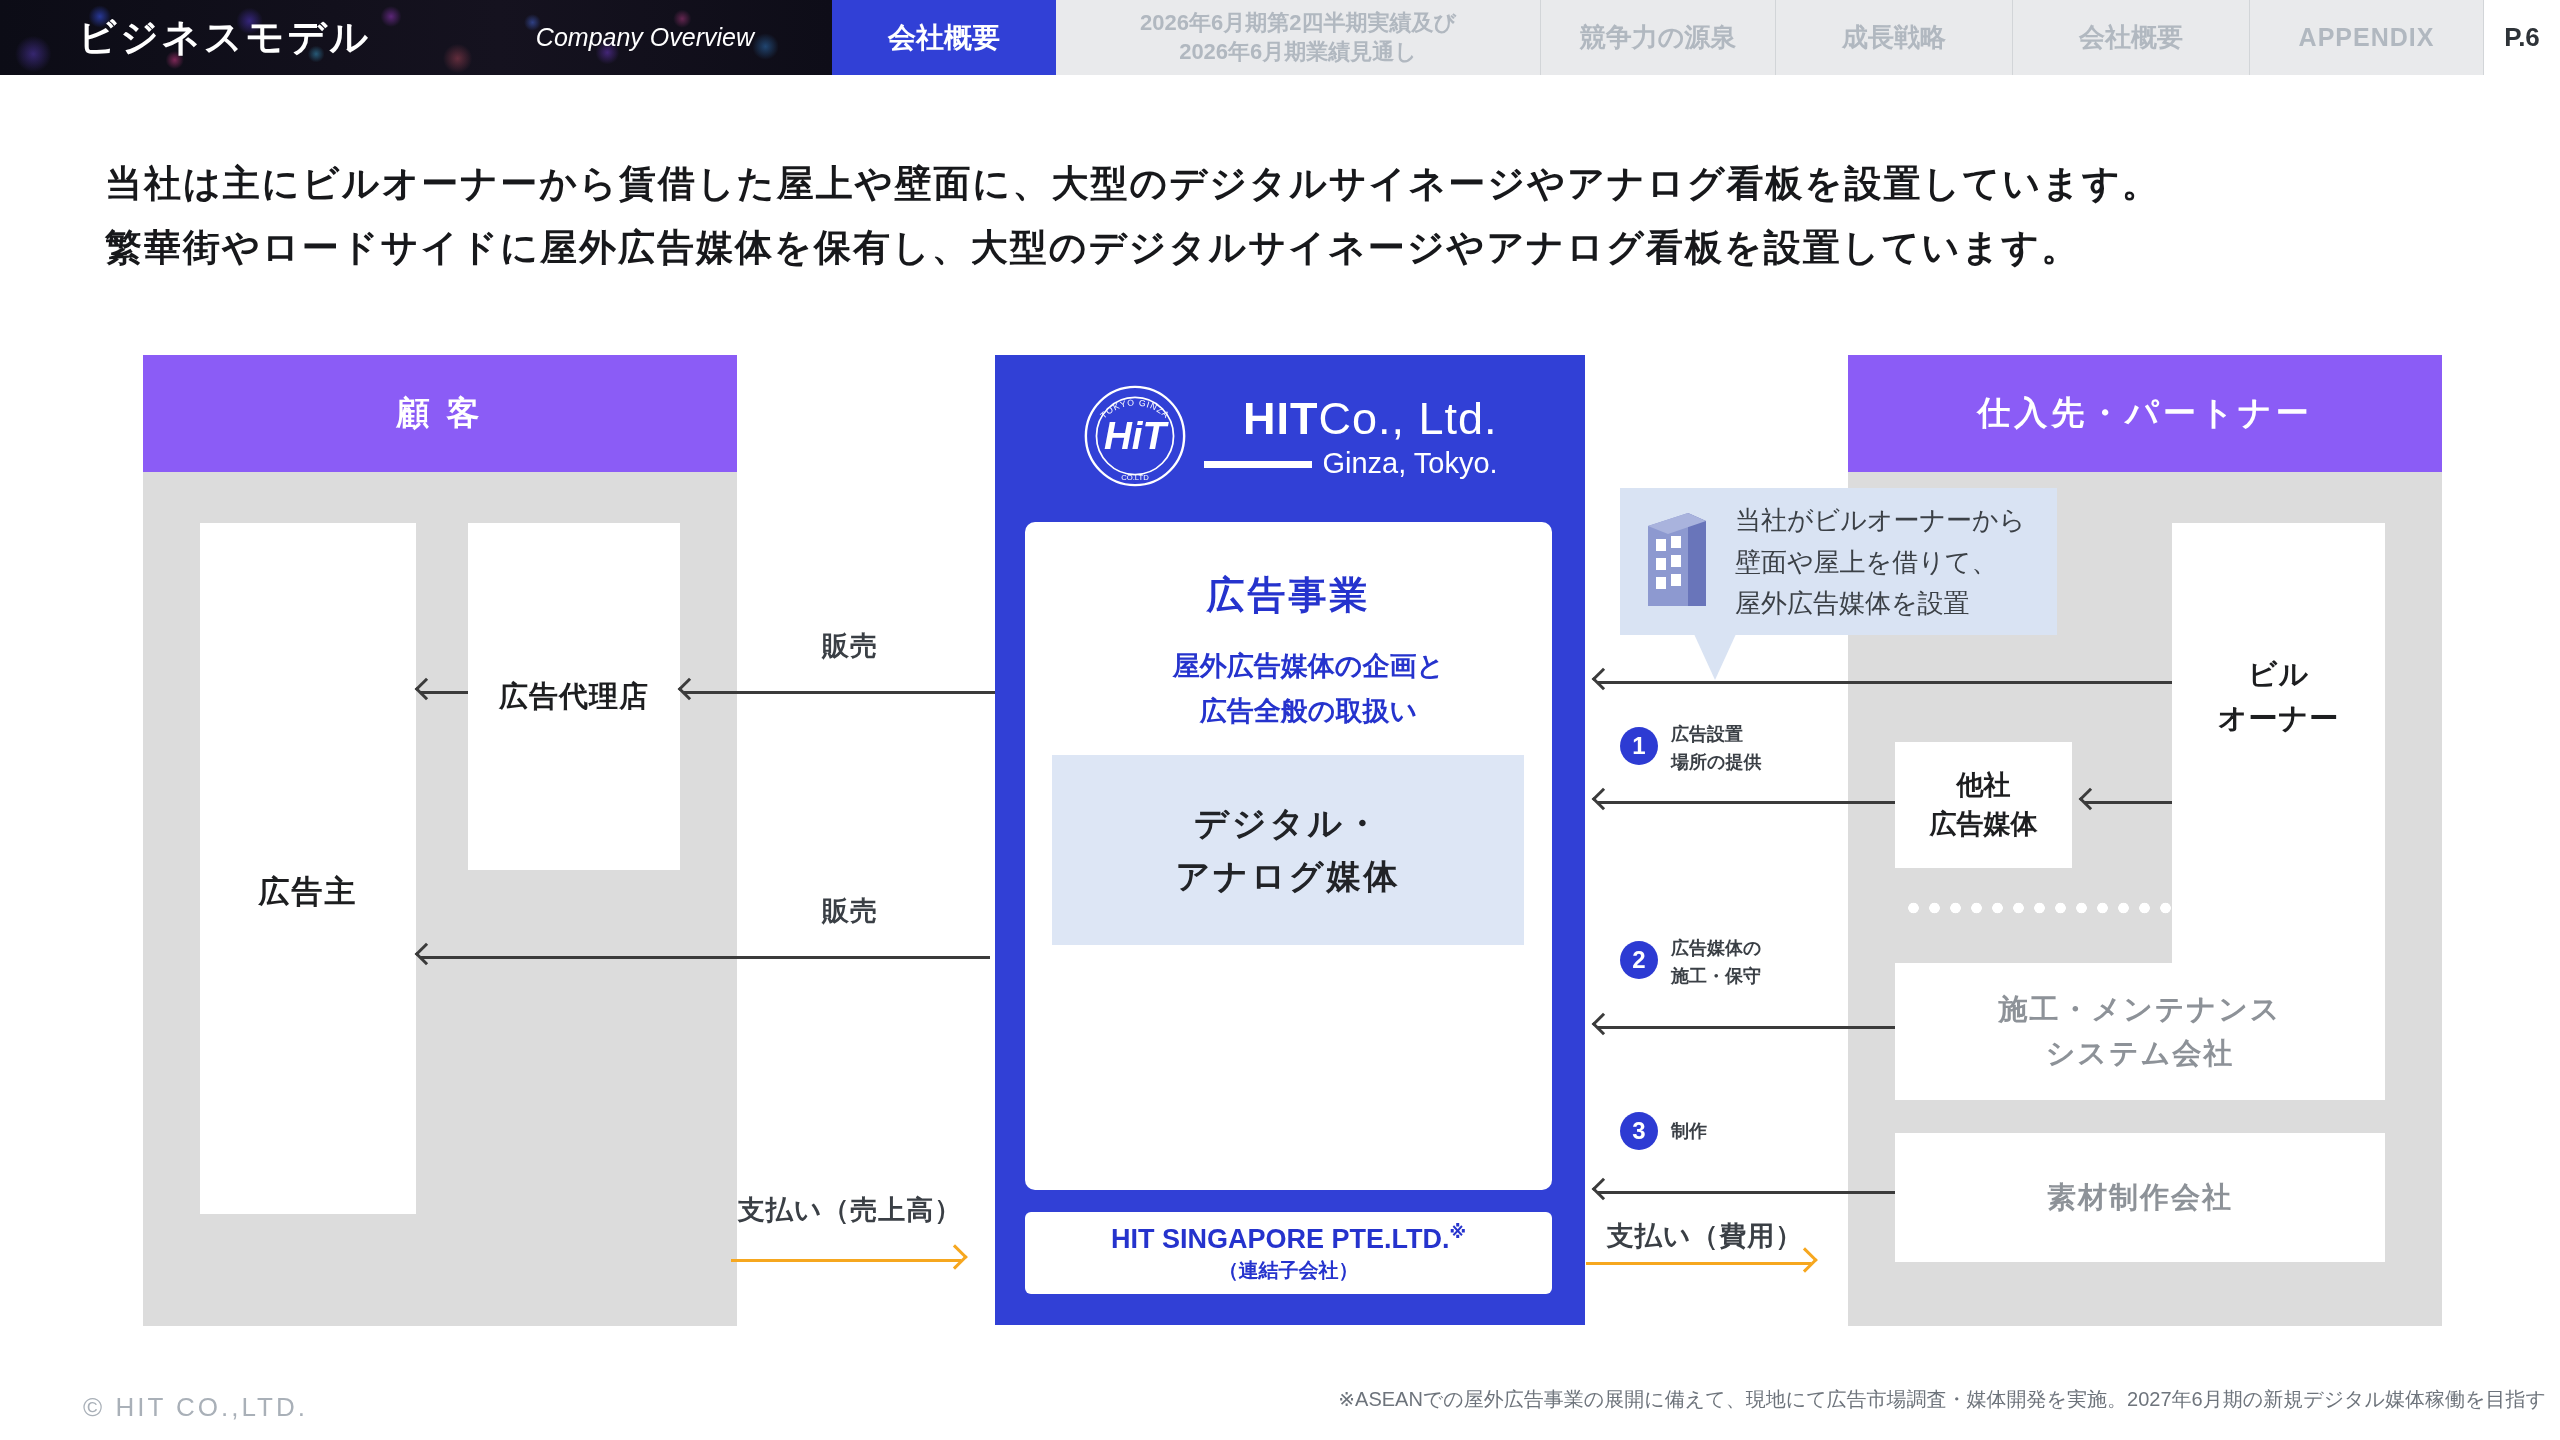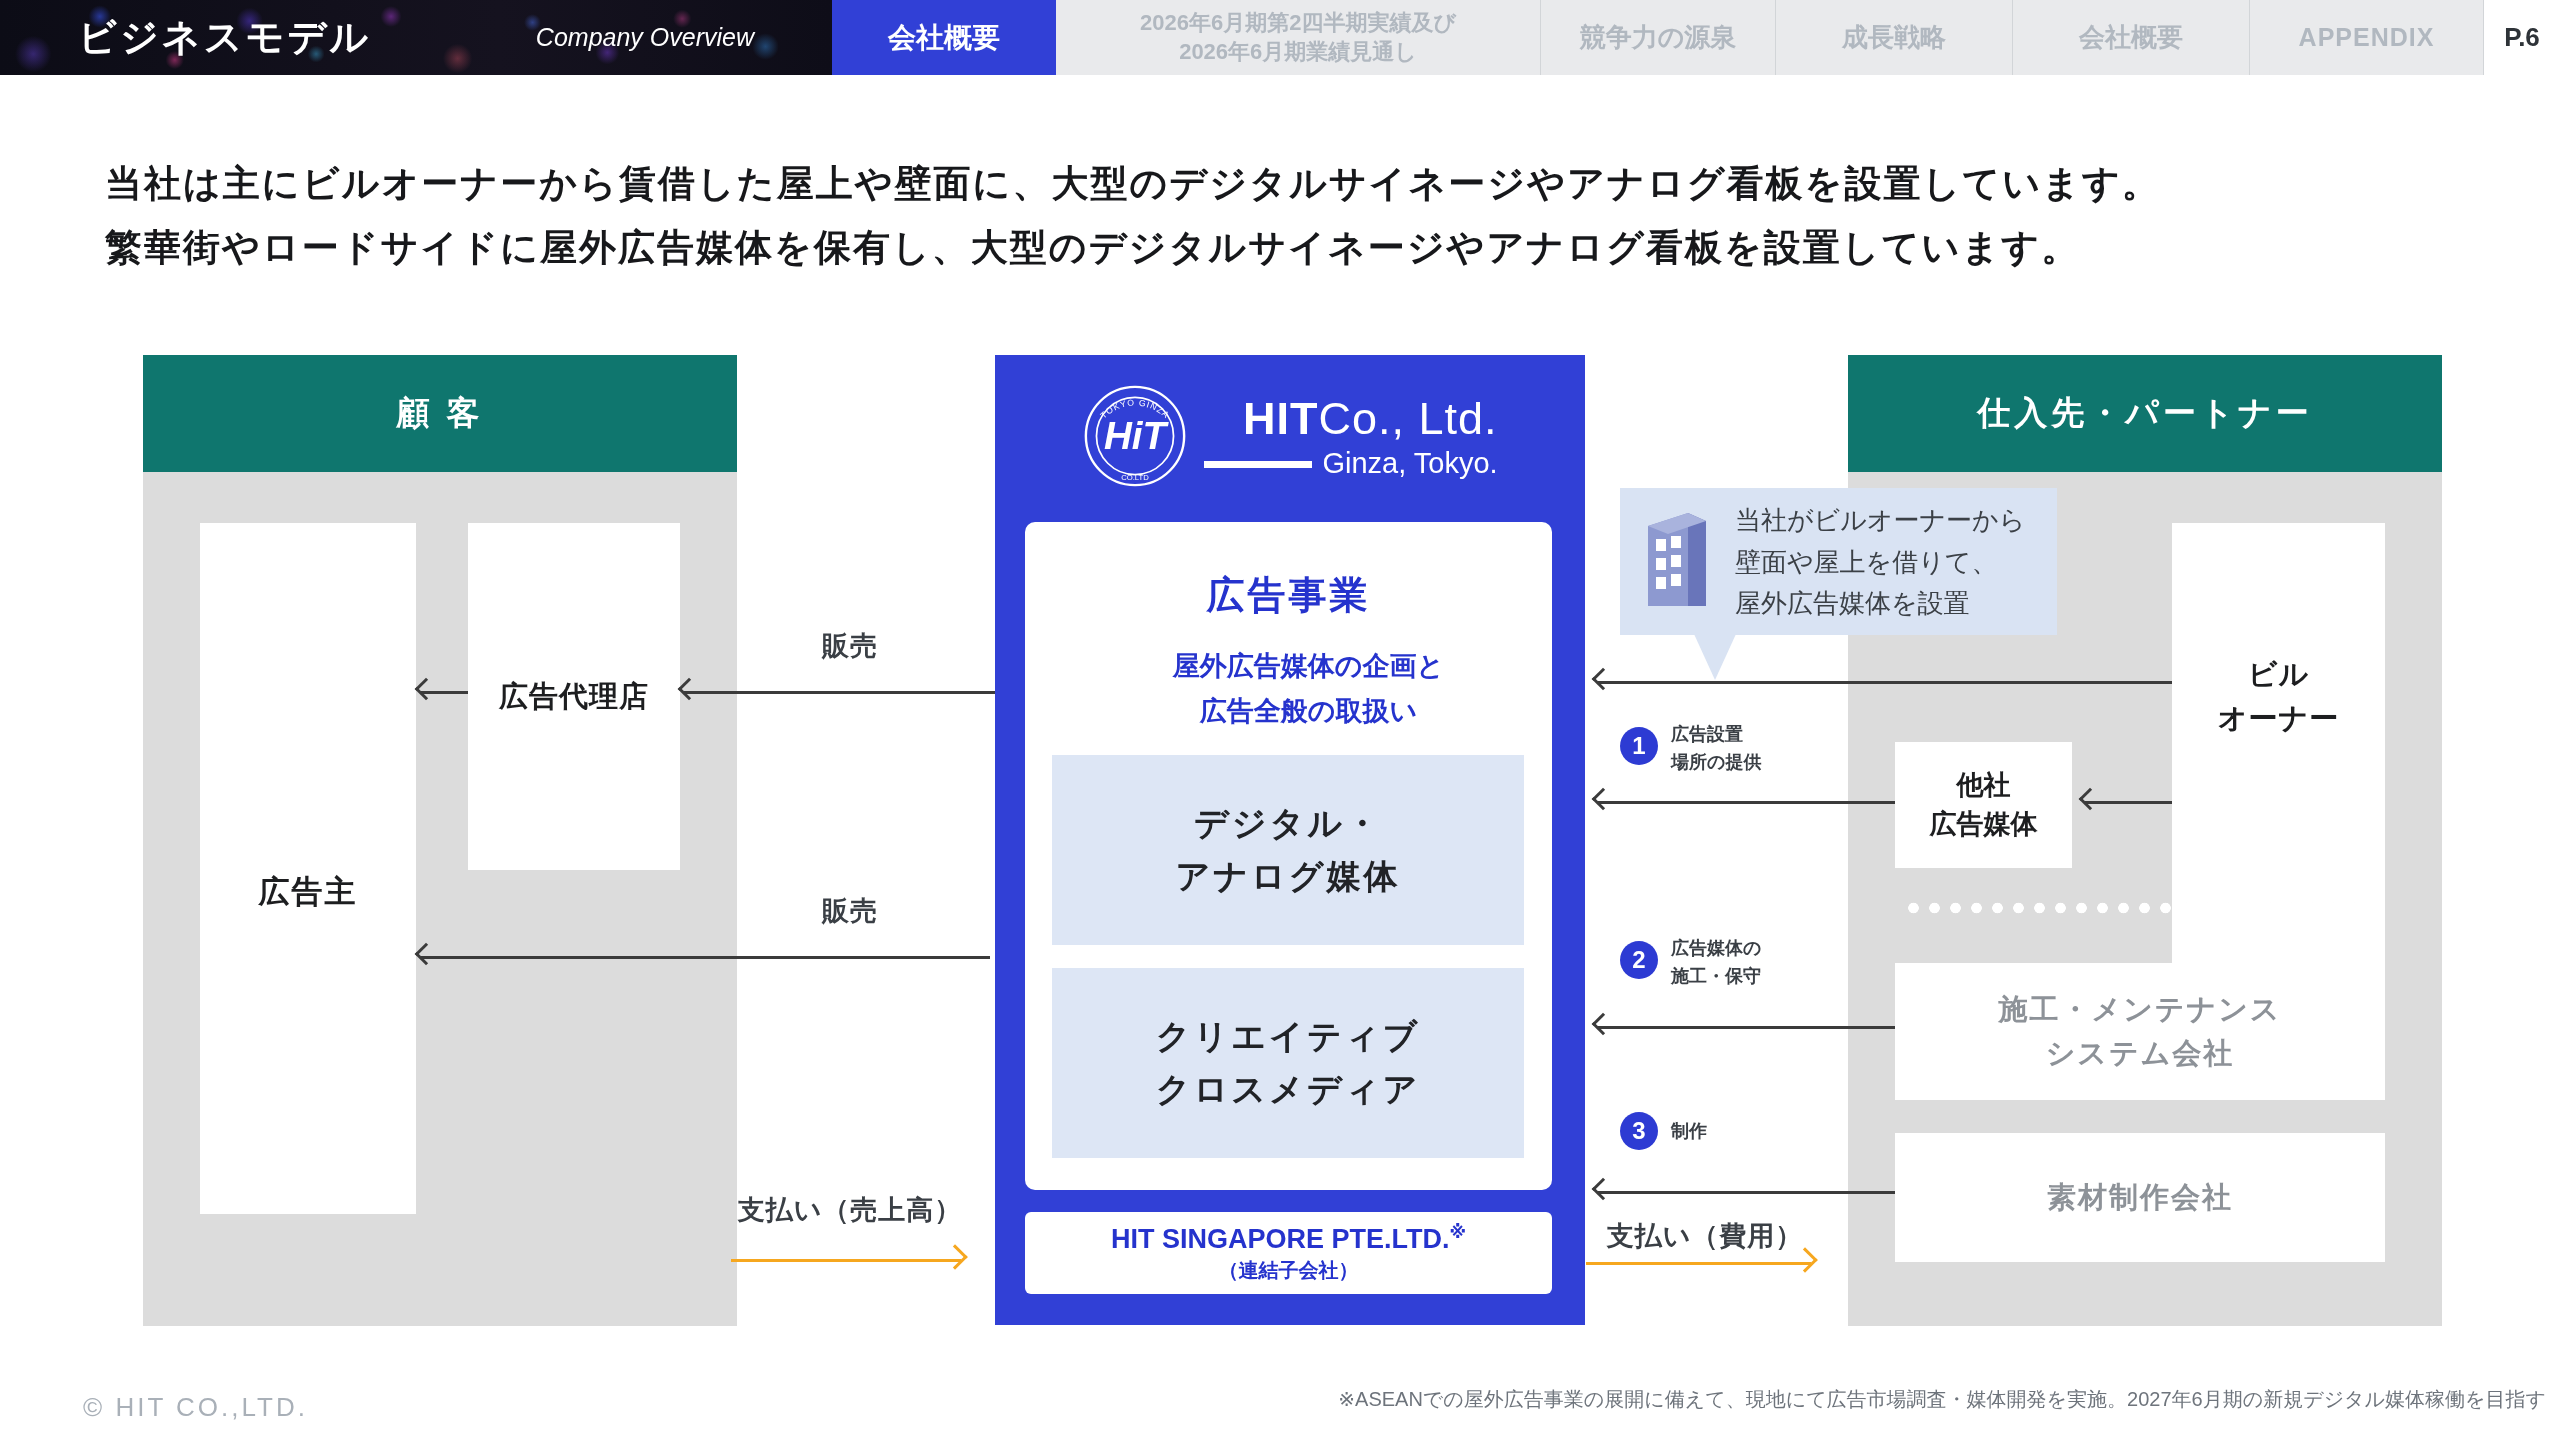--- a/index.html
+++ b/index.html
@@ -35,21 +35,21 @@
   .tab.t3{width:235px;font-size:26px;}
   .tab.t4{width:237px;font-size:26px;}
   .tab.t5{width:237px;font-size:26px;}
   .tab.t6{width:234px;font-size:25px;letter-spacing:1px;}
   .pageno{width:76px;height:75px;background:#ffffff;display:flex;align-items:center;justify-content:center;
           font-size:26px;font-weight:600;color:#2e3338;}
   
   .intro{position:absolute;left:105px;top:152px;font-size:37px;font-weight:800;letter-spacing:2px;line-height:1.72;color:#17181b;}
   
   .col{position:absolute;top:355px;height:971px;background:#dcdcdc;}
-  .col-head{height:117px;background:#0f766e;color:#ffffff;display:flex;align-items:center;justify-content:center;
+  .col-head{height:117px;background:#8b5cf6;color:#ffffff;display:flex;align-items:center;justify-content:center;
             font-size:33px;font-weight:800;letter-spacing:4px;}
   .col-left{left:143px;width:594px;}
   .col-mid{position:absolute;left:995px;top:355px;width:590px;height:970px;background:#3140d6;}
   .col-right{left:1848px;width:594px;}
   .wbox{position:absolute;background:#ffffff;box-sizing:border-box;}
   .center-text{display:flex;flex-direction:column;align-items:center;justify-content:center;text-align:center;}
   .box-advertiser{left:200px;top:523px;width:216px;height:691px;text-align:center;}
   .box-advertiser .lbl{margin-top:348px;font-size:31px;font-weight:800;letter-spacing:2px;color:#1d1e20;}
   .box-agency{left:468px;top:523px;width:212px;height:347px;font-size:29px;font-weight:800;color:#1d1e20;letter-spacing:1px;}
   .box-owner{left:2172px;top:523px;width:213px;height:538px;text-align:center;padding-top:130px;
@@ -166,24 +166,20 @@
   <div class="wbox box-inner"></div>
   <div class="biz-title">広告事業</div>
   <div class="biz-desc">
     <div>屋外広告媒体の企画と</div>
     <div>広告全般の取扱い</div>
   </div>
   <div class="media-box media1">
     <div>デジタル・</div>
     <div>アナログ媒体</div>
   </div>
-  <div class="media-box media2">
-    <div>クリエイティブ</div>
-    <div>クロスメディア</div>
-  </div>
   <div class="wbox box-sg center-text">
     <div class="sg-name"><span>HIT SINGAPORE PTE.LTD.</span><span class="sg-mark">※</span></div>
     <div class="sg-note">（連結子会社）</div>
   </div>
 
   <div class="col col-right">
     <div class="col-head">仕入先・パートナー</div>
   </div>
   <div class="wbox box-owner">
     <div>ビル</div>

